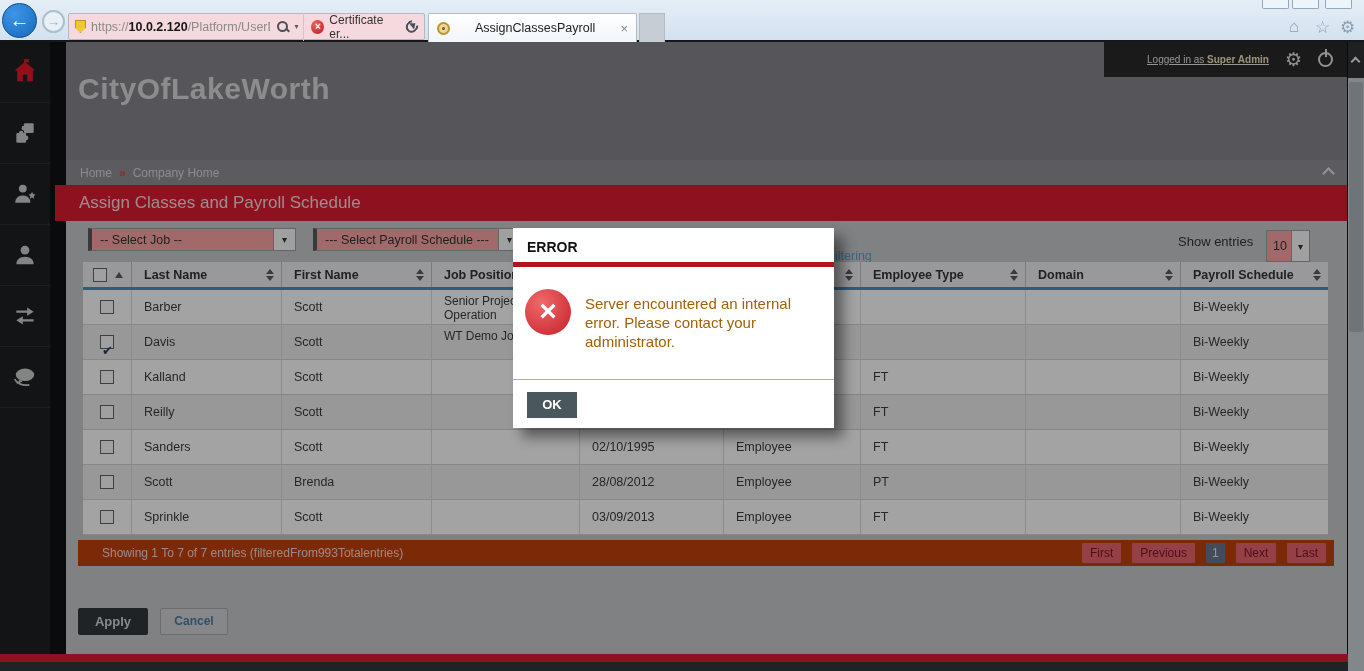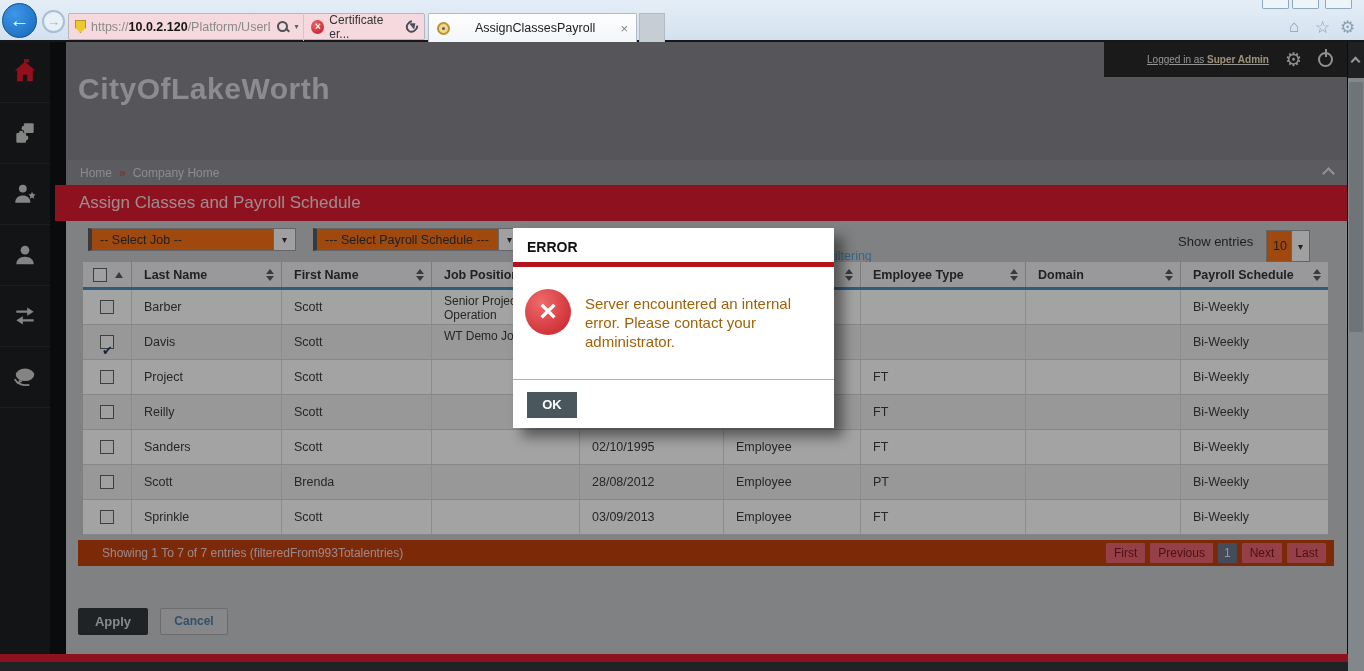--- a/index.html
+++ b/index.html
@@ -63,21 +63,21 @@
   .breadcrumb{position:absolute;left:66px;top:118px;width:1281px;height:25px;background:#909096;
               display:flex;align-items:center;padding:0 14px;gap:7px;font-size:12px;color:#dadadc;}
   .crumb-sep{color:#d84848;font-size:12px;font-weight:bold;}
   .collapse-ch{position:absolute;right:14px;top:9px;width:9px;height:9px;border-top:2px solid #e8e8e8;border-left:2px solid #e8e8e8;transform:rotate(45deg);}
 
   .title-bar{position:absolute;left:55px;top:143px;width:1292px;height:36px;background:#de1b31;
              display:flex;align-items:center;padding-left:24px;}
   .title-bar span{font-size:17px;color:#f6dadd;}
 
   .content{position:absolute;left:66px;top:179px;width:1281px;height:475px;background:#c9cacc;}
-  .select{position:absolute;height:23px;background:#f97316;border:1px solid #9aa0a4;border-left:4px solid #56595d;
+  .select{position:absolute;height:23px;background:#fca5a5;border:1px solid #9aa0a4;border-left:4px solid #56595d;
           display:flex;align-items:center;font-size:12.5px;color:#333;}
   .select .sel-text{flex:1;padding:0 8px;white-space:nowrap;overflow:hidden;}
   .select .sel-arrow{width:22px;align-self:stretch;border-left:1px solid #9aa0a4;background:#fbfbfc;
                      display:flex;align-items:center;justify-content:center;font-size:10px;color:#333;}
   .sel-job{left:22px;top:7px;width:208px;}
   .sel-payroll{left:247px;top:7px;width:208px;}
   .clear-link{position:absolute;left:769px;top:28px;font-size:12.5px;color:#58a0d0;}
   .show-entries{position:absolute;left:1112px;top:13px;font-size:13px;color:#333;}
   .sel-size{left:1200px;top:9px;width:44px;height:32px;border-left:1px solid #9aa0a4;}
   .sel-size .sel-text{padding:0 6px;}
@@ -97,21 +97,21 @@
   .tbody .trow:nth-child(even){background:#eeeef0;}
   .td{padding:0 12px;font-size:12.5px;color:#3c3c3e;line-height:34px;white-space:nowrap;overflow:hidden;border-left:1px solid #dcdcde;}
   .td:first-child{border-left:none;display:flex;align-items:center;justify-content:center;padding:0;}
   .td.wrap{white-space:normal;line-height:14px;padding-top:4px;font-size:12px;}
   .cb{width:14px;height:14px;background:#fbfbfb;border:1px solid #5f6468;position:relative;}
   .cb.checked::after{content:"\2714";position:absolute;left:1px;top:-2px;font-size:13px;color:#1d3a5f;}
 
   .tfoot{position:absolute;left:12px;top:319px;width:1256px;height:26px;background:#c2410c;
          display:flex;align-items:center;padding:0 8px 0 24px;}
   .tfoot .summary{flex:1;font-size:12px;color:#f3d3d7;}
-  .pager{display:flex;gap:5px;}
+  .pager{display:flex;gap:11px;}
   .pagebtn{font-size:12px;color:#7e1623;background:#ea6370;padding:3px 8px;border-radius:1px;}
   .pagebtn.active{background:#6b7890;color:#e9e9eb;padding:3px 6px;}
 
   .btn-apply{position:absolute;left:12px;top:387px;width:70px;height:27px;background:#32383c;color:#d4d6d8;
              font-size:13px;font-weight:bold;text-align:center;line-height:27px;border-radius:2px;}
   .btn-cancel{position:absolute;left:94px;top:387px;width:68px;height:27px;background:#d3d4d6;border:1px solid #a7a9ab;
               color:#4a7ea8;font-size:12px;font-weight:bold;text-align:center;line-height:25px;border-radius:2px;}
 
   .bottom-red{position:absolute;left:0;top:612px;width:1364px;height:8px;background:#de1b31;}
   .bottom-dark{position:absolute;left:0;top:620px;width:1364px;height:9px;background:#33373b;}
@@ -350,21 +350,21 @@
             <div class="td"></div>
             <div class="td"></div>
             <div class="td"></div>
             <div class="td"></div>
             <div class="td">Bi-Weekly</div>
           </div>
           <div class="trow">
             <div class="td">
                 <span class="cb"></span>
               </div>
-            <div class="td">Project</div>
+            <div class="td">Kalland</div>
             <div class="td">Scott</div>
             <div class="td wrap"></div>
             <div class="td"></div>
             <div class="td"></div>
             <div class="td">FT</div>
             <div class="td"></div>
             <div class="td">Bi-Weekly</div>
           </div>
           <div class="trow">
             <div class="td">

